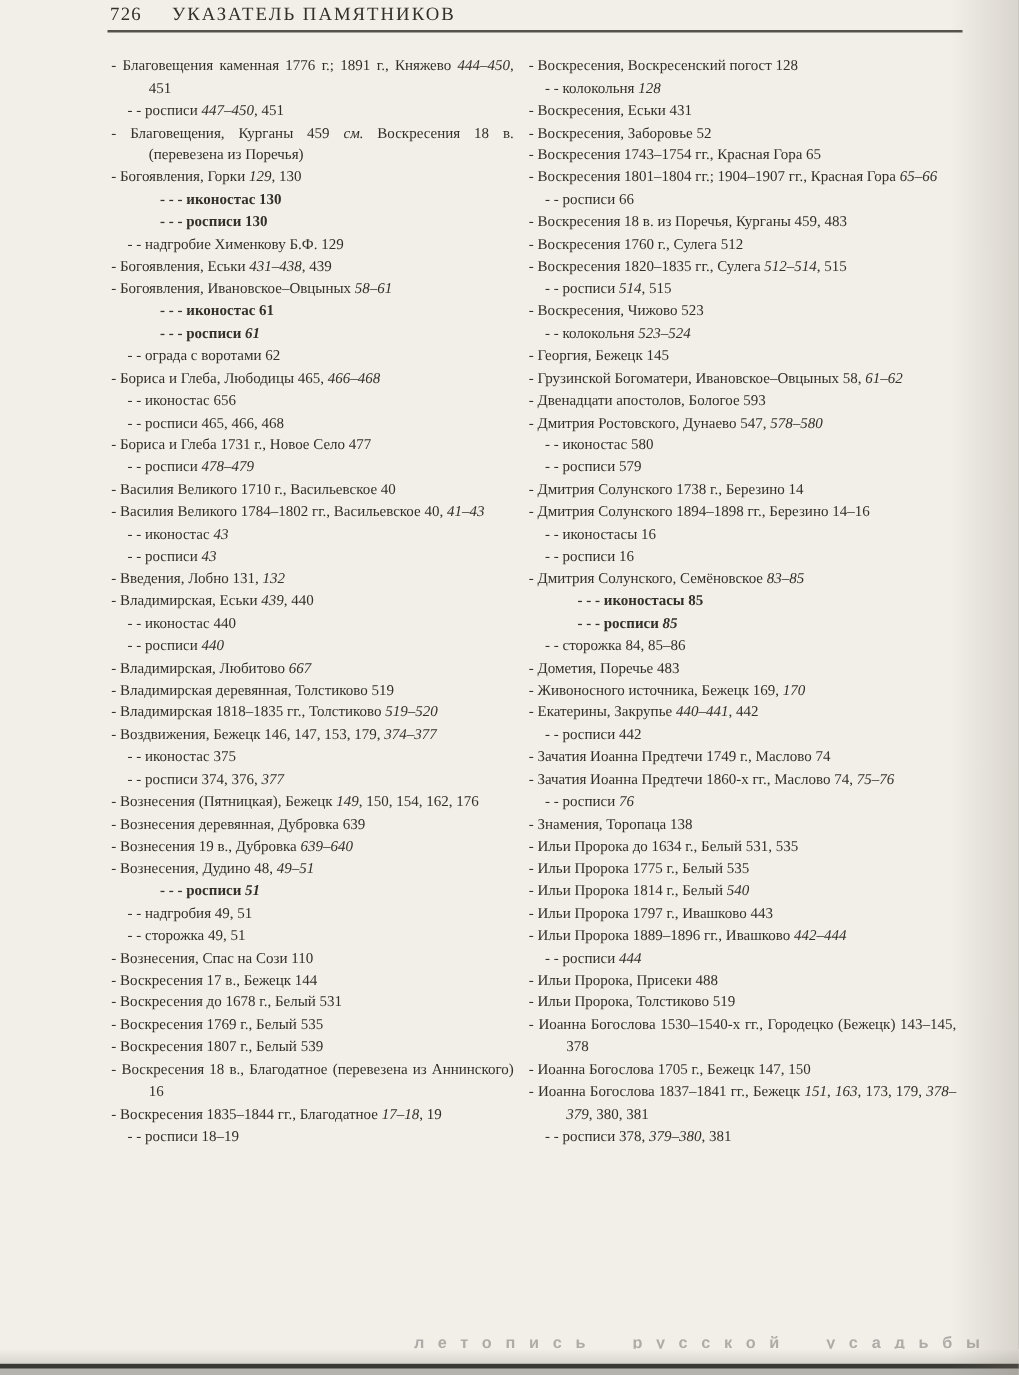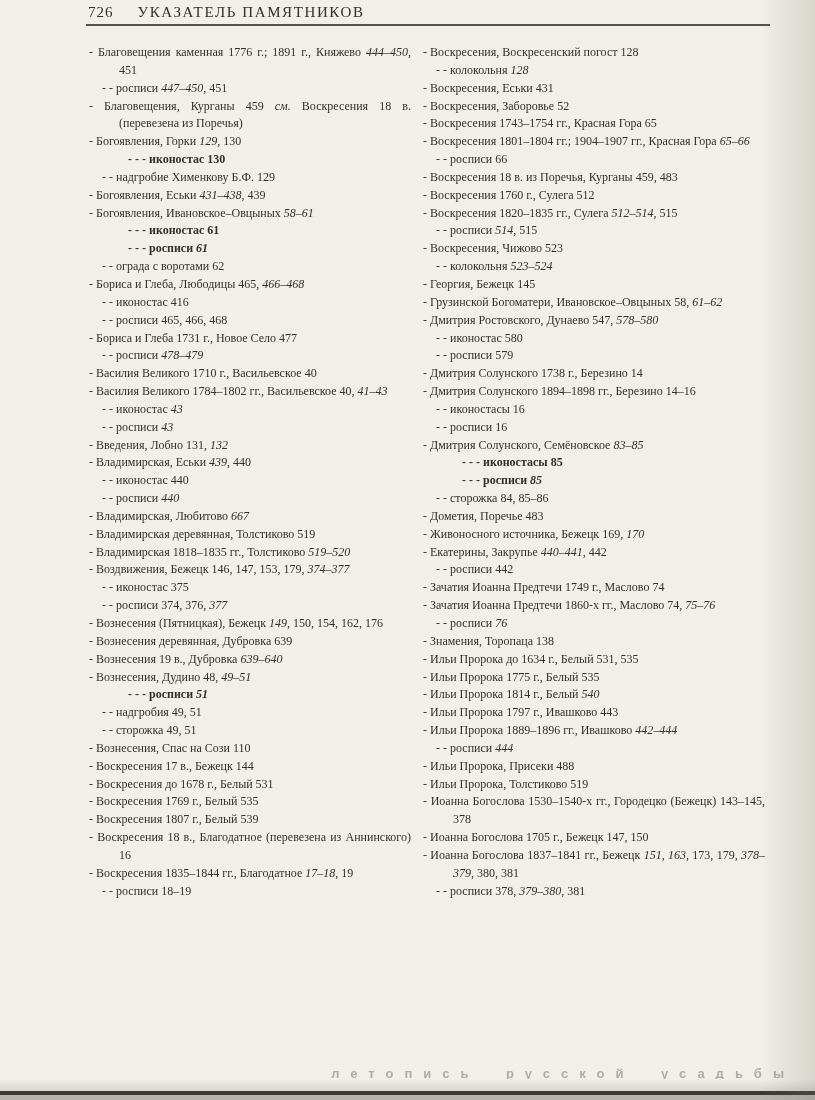--- a/index.html
+++ b/index.html
@@ -72,28 +72,29 @@
     <span class="folio">726</span><span class="running-title">УКАЗАТЕЛЬ ПАМЯТНИКОВ</span>
   </div>
   <div class="header-rule"></div>
 
   <div class="col col-left" id="col-left">
       <div class="entry lvl1"><span class="prefix">- </span><span>Благовещения каменная 1776 г.; 1891 г., Княжево </span><i>444–450</i><span>, 451</span></div>
       <div class="entry lvl2"><span class="prefix">- - </span><span>росписи </span><i>447–450</i><span>, 451</span></div>
       <div class="entry lvl1"><span class="prefix">- </span><span>Благовещения, Курганы 459 </span><i>см.</i><span> Воскресения 18 в. (перевезена из Поречья)</span></div>
       <div class="entry lvl1"><span class="prefix">- </span><span>Богоявления, Горки </span><i>129</i><span>, 130</span></div>
       <div class="entry lvl3"><span class="prefix">- - - </span><span>иконостас 130</span></div>
+      <div class="entry lvl3"><span class="prefix">- - - </span><span>росписи 130</span></div>
       <div class="entry lvl2"><span class="prefix">- - </span><span>надгробие Хименкову Б.Ф. 129</span></div>
       <div class="entry lvl1"><span class="prefix">- </span><span>Богоявления, Еськи </span><i>431–438</i><span>, 439</span></div>
       <div class="entry lvl1"><span class="prefix">- </span><span>Богоявления, Ивановское–Овцыных </span><i>58–61</i></div>
       <div class="entry lvl3"><span class="prefix">- - - </span><span>иконостас 61</span></div>
       <div class="entry lvl3"><span class="prefix">- - - </span><span>росписи </span><i>61</i></div>
       <div class="entry lvl2"><span class="prefix">- - </span><span>ограда с воротами 62</span></div>
       <div class="entry lvl1"><span class="prefix">- </span><span>Бориса и Глеба, Любодицы 465, </span><i>466–468</i></div>
-      <div class="entry lvl2"><span class="prefix">- - </span><span>иконостас 416</span></div>
+      <div class="entry lvl2"><span class="prefix">- - </span><span>иконостас 656</span></div>
       <div class="entry lvl2"><span class="prefix">- - </span><span>росписи 465, 466, 468</span></div>
       <div class="entry lvl1"><span class="prefix">- </span><span>Бориса и Глеба 1731 г., Новое Село 477</span></div>
       <div class="entry lvl2"><span class="prefix">- - </span><span>росписи </span><i>478–479</i></div>
       <div class="entry lvl1"><span class="prefix">- </span><span>Василия Великого 1710 г., Васильевское 40</span></div>
       <div class="entry lvl1"><span class="prefix">- </span><span>Василия Великого 1784–1802 гг., Васильевское 40, </span><i>41–43</i></div>
       <div class="entry lvl2"><span class="prefix">- - </span><span>иконостас </span><i>43</i></div>
       <div class="entry lvl2"><span class="prefix">- - </span><span>росписи </span><i>43</i></div>
       <div class="entry lvl1"><span class="prefix">- </span><span>Введения, Лобно 131, </span><i>132</i></div>
       <div class="entry lvl1"><span class="prefix">- </span><span>Владимирская, Еськи </span><i>439</i><span>, 440</span></div>
       <div class="entry lvl2"><span class="prefix">- - </span><span>иконостас 440</span></div>
@@ -129,20 +130,21 @@
       <div class="entry lvl1"><span class="prefix">- </span><span>Воскресения 1801–1804 гг.; 1904–1907 гг., Красная Гора </span><i>65–66</i></div>
       <div class="entry lvl2"><span class="prefix">- - </span><span>росписи 66</span></div>
       <div class="entry lvl1"><span class="prefix">- </span><span>Воскресения 18 в. из Поречья, Курганы 459, 483</span></div>
       <div class="entry lvl1"><span class="prefix">- </span><span>Воскресения 1760 г., Сулега 512</span></div>
       <div class="entry lvl1"><span class="prefix">- </span><span>Воскресения 1820–1835 гг., Сулега </span><i>512–514</i><span>, 515</span></div>
       <div class="entry lvl2"><span class="prefix">- - </span><span>росписи </span><i>514</i><span>, 515</span></div>
       <div class="entry lvl1"><span class="prefix">- </span><span>Воскресения, Чижово 523</span></div>
       <div class="entry lvl2"><span class="prefix">- - </span><span>колокольня </span><i>523–524</i></div>
       <div class="entry lvl1"><span class="prefix">- </span><span>Георгия, Бежецк 145</span></div>
       <div class="entry lvl1"><span class="prefix">- </span><span>Грузинской Богоматери, Ивановское–Овцыных 58, </span><i>61–62</i></div>
+      <div class="entry lvl1"><span class="prefix">- </span><span>Двенадцати апостолов, Бологое 593</span></div>
       <div class="entry lvl1"><span class="prefix">- </span><span>Дмитрия Ростовского, Дунаево 547, </span><i>578–580</i></div>
       <div class="entry lvl2"><span class="prefix">- - </span><span>иконостас 580</span></div>
       <div class="entry lvl2"><span class="prefix">- - </span><span>росписи 579</span></div>
       <div class="entry lvl1"><span class="prefix">- </span><span>Дмитрия Солунского 1738 г., Березино 14</span></div>
       <div class="entry lvl1"><span class="prefix">- </span><span>Дмитрия Солунского 1894–1898 гг., Березино 14–16</span></div>
       <div class="entry lvl2"><span class="prefix">- - </span><span>иконостасы 16</span></div>
       <div class="entry lvl2"><span class="prefix">- - </span><span>росписи 16</span></div>
       <div class="entry lvl1"><span class="prefix">- </span><span>Дмитрия Солунского, Семёновское </span><i>83–85</i></div>
       <div class="entry lvl3"><span class="prefix">- - - </span><span>иконостасы 85</span></div>
       <div class="entry lvl3"><span class="prefix">- - - </span><span>росписи </span><i>85</i></div>

